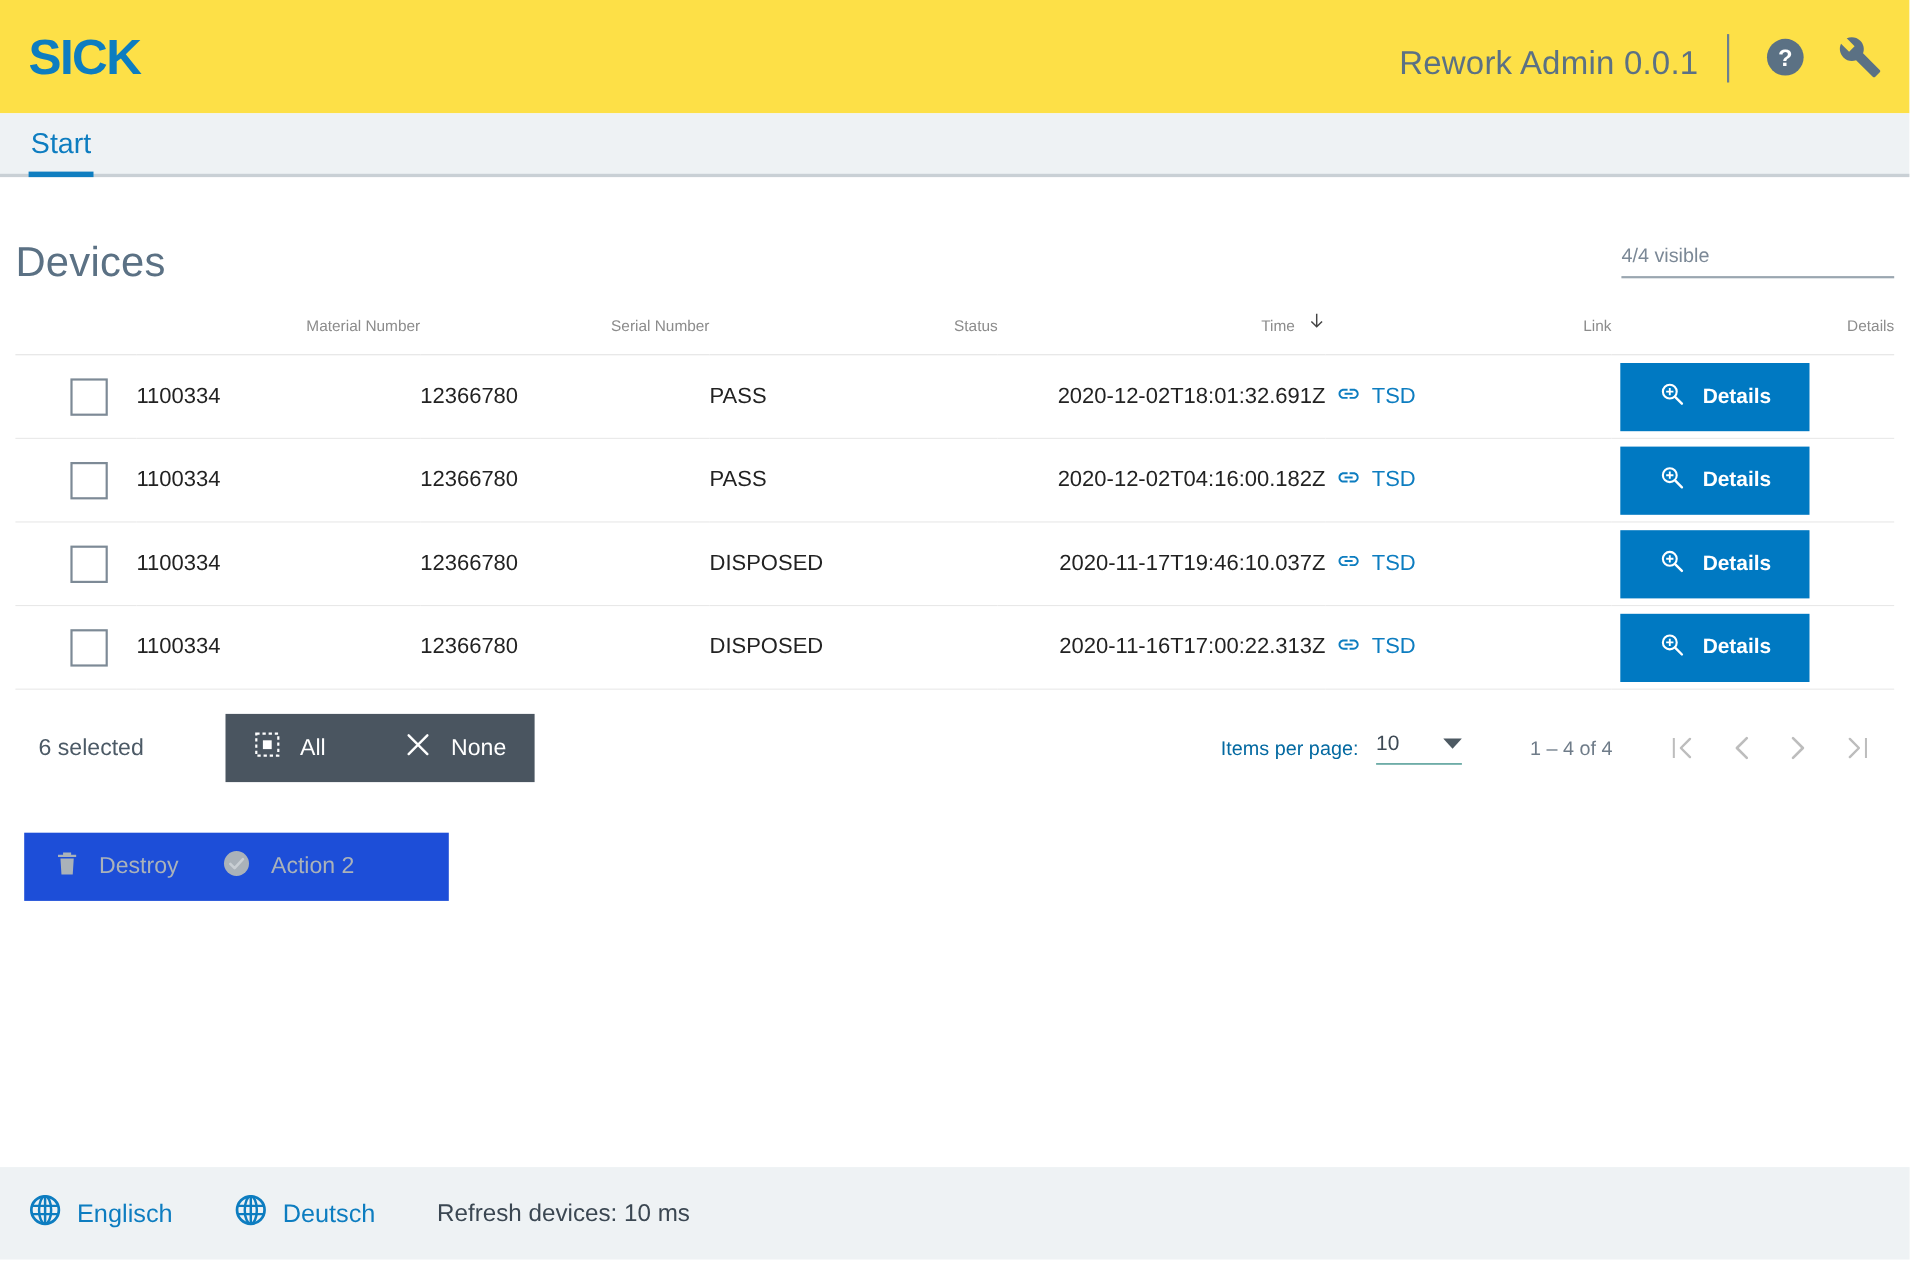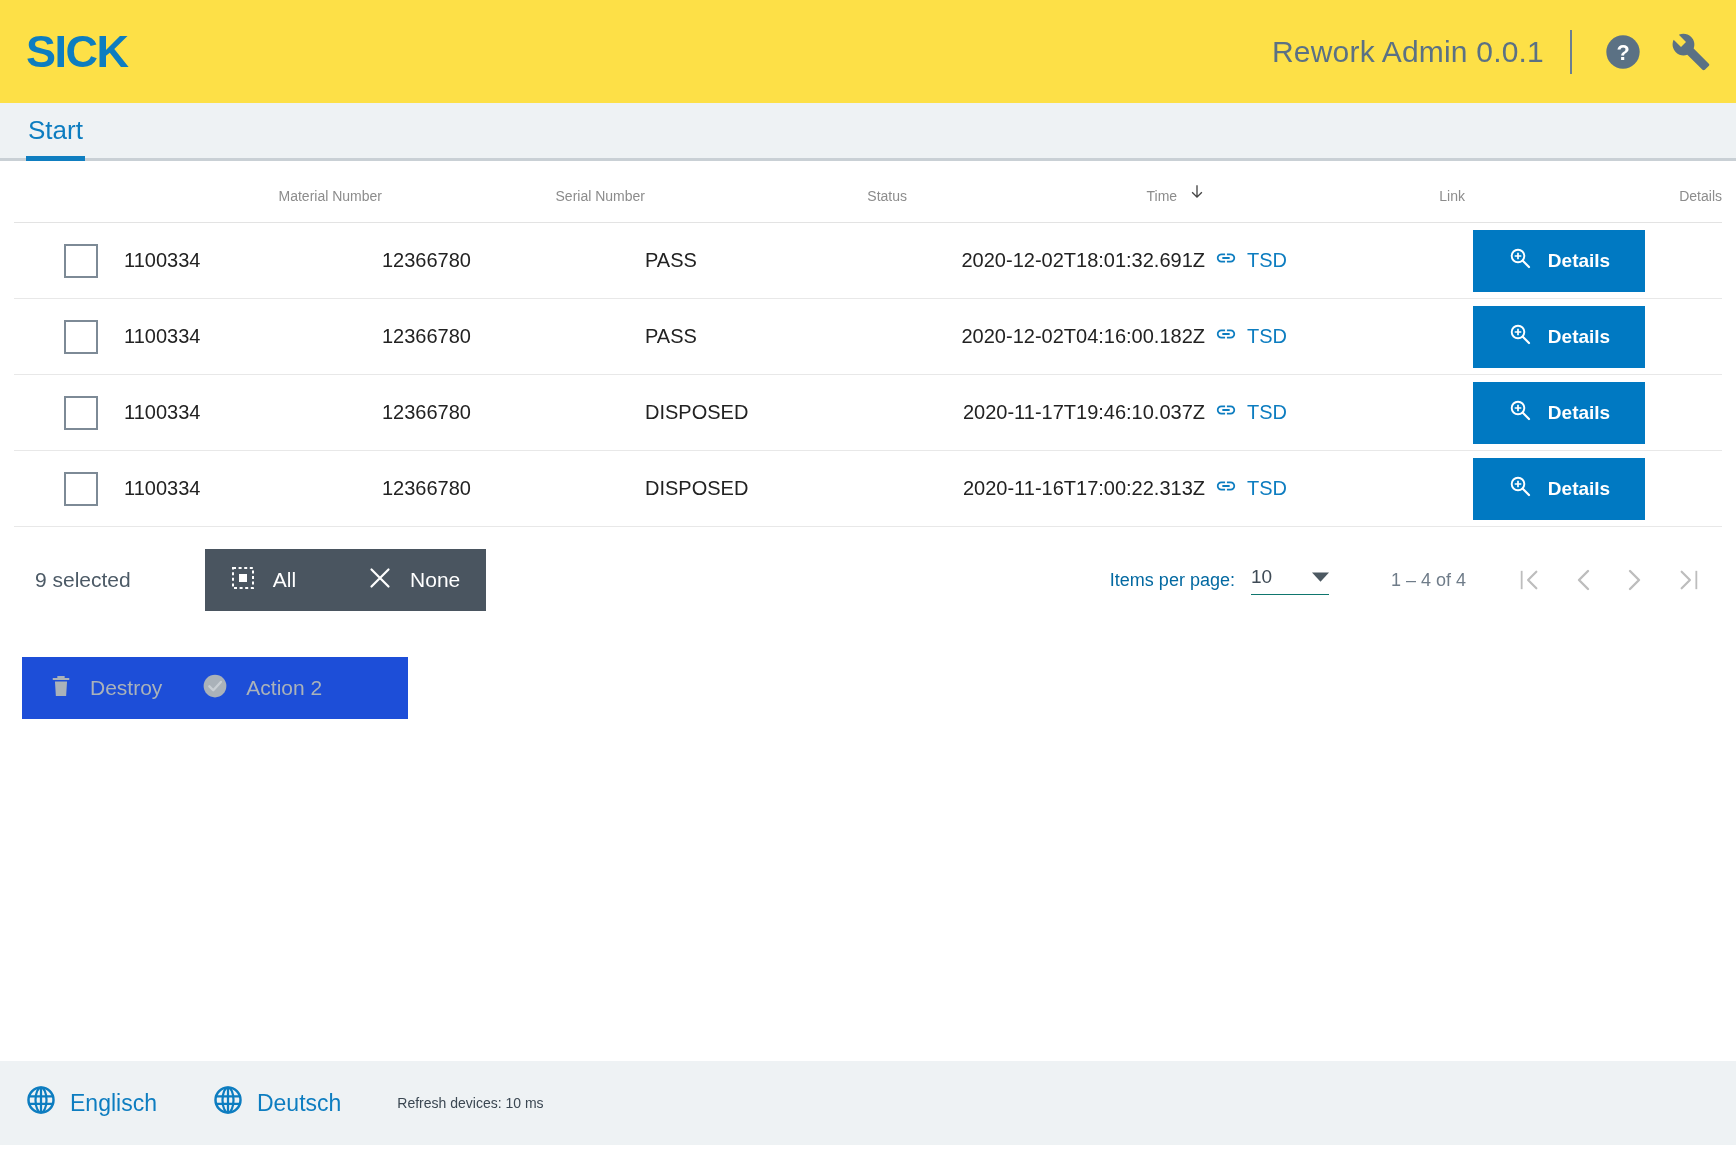--- a/index.html
+++ b/index.html
@@ -24,21 +24,21 @@
   .logo {
     font-size: 45px;
     font-weight: bold;
     letter-spacing: -1.5px;
     color: #0d7dc0;
     font-family: "Liberation Sans", sans-serif;
   }
   .header-right {
     margin-left: auto;
     display: flex;
-    align-items: center;
+    align-items: flex-end;
     gap: 0;
   }
   .app-title {
     font-size: 30px;
     color: #5b7184;
     font-weight: 400;
     letter-spacing: 0.2px;
     padding-right: 26px;
   }
   .header-divider {
@@ -276,21 +276,21 @@
   .lang {
     display: flex;
     align-items: center;
     gap: 14px;
     color: #0d7dc0;
     font-size: 23px;
     cursor: pointer;
     margin-right: 56px;
   }
   .refresh-text {
-    font-size: 14px;
+    font-size: 22px;
     color: #3b4752;
   }
 </style>
 </head>
 <body>
 
 <div class="app-header">
   <div class="logo">SICK</div>
   <div class="header-right">
     <div class="app-title">Rework Admin 0.0.1</div>
@@ -308,20 +308,26 @@
     </div>
   </div>
 </div>
 
 <div class="tabbar">
   <div class="tab active">Start</div>
 </div>
 
 <div class="content">
 
+  <div class="page-head">
+    <div class="page-title">Devices</div>
+    <div class="visible-field">
+      <div class="value">4/4 visible</div>
+    </div>
+  </div>
 
   <table class="devices">
     <colgroup>
       <col class="col-check">
         <col class="col-material">
         <col class="col-serial">
       <col class="col-status">
         <col class="col-time">
         <col class="col-link">
         <col class="col-details">
@@ -477,21 +483,21 @@
               </span>
               <span>Details</span>
             </button>
           </div>
         </td>
       </tr>
     </tbody>
   </table>
 
   <div class="selbar-row">
-    <div class="sel-count">9 selected</div>
+    <div class="sel-count">6 selected</div>
     <div class="sel-actions">
       <div class="sel-btn">
         <span>
           <svg width="24" height="24" viewBox="0 0 24 24">
             <g stroke="#ffffff" stroke-width="2" stroke-dasharray="3 2.6" fill="none">
                 <rect x="2" y="2" width="20" height="20"></rect>
               </g>
             <rect x="8" y="8" width="8" height="8" fill="#ffffff"></rect>
           </svg>
         </span>

